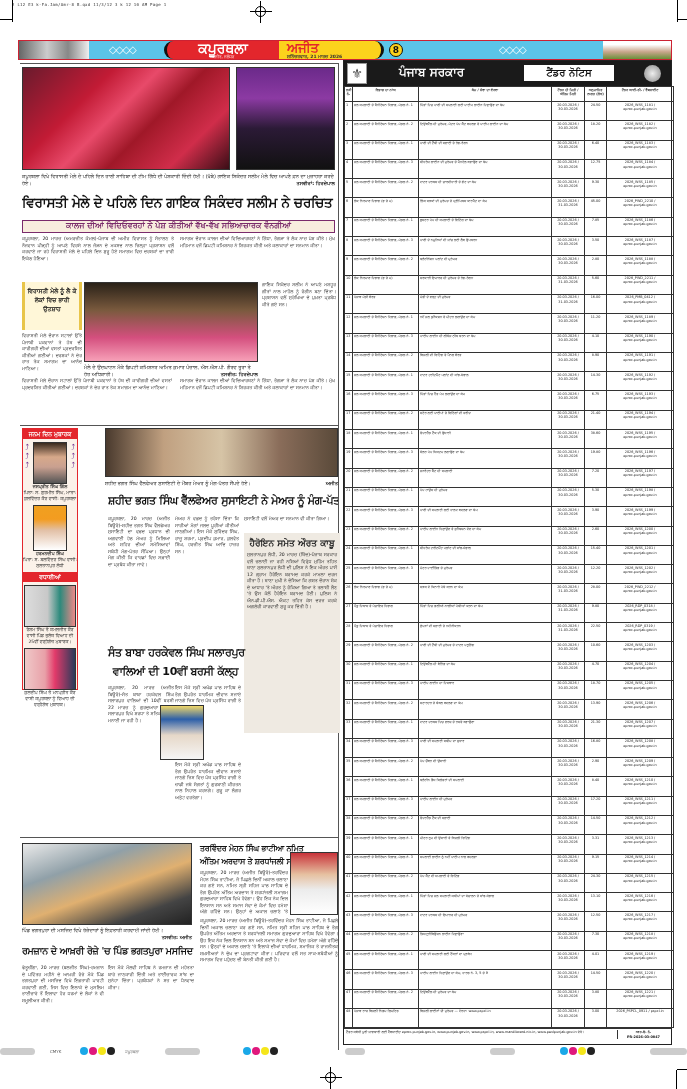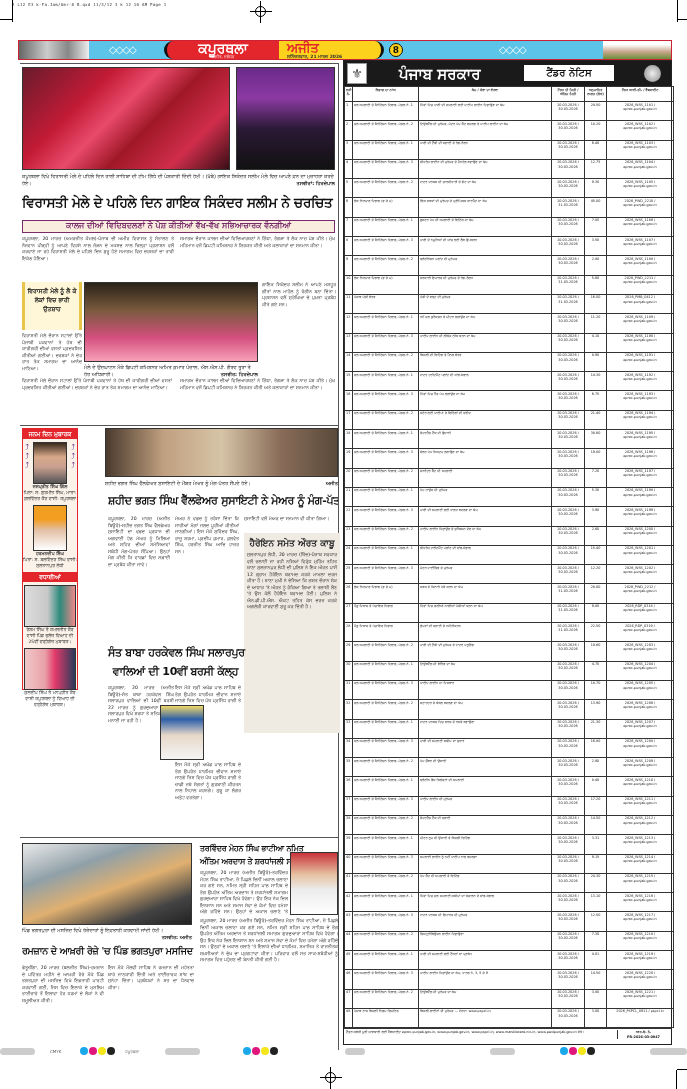--- a/index.html
+++ b/index.html
@@ -40,21 +40,21 @@
 .bday .face{margin:3px auto 0;border:1px solid #333}
 .bday .nm{font-size:4.5px;text-align:center;line-height:6px;color:#222}
 .bday .arrows{position:absolute;font-size:8px;color:#6b2a8a}
 
 .inset{position:absolute;left:244px;top:533px;width:96px;height:200px;background:#efeae2}
 .inset .h{font-size:9px;font-weight:bold;text-align:center;line-height:13px;color:#222;padding-top:4px}
 
 .tn{position:absolute;left:343px;top:60px;width:329px;height:985px;border:1px solid #222}
 .tn-head{height:25px;background:#1a1a1a;position:relative}
 .tn-head .emb{position:absolute;left:3px;top:2px;width:20px;height:21px;background:#fff;border:1px solid #999;font-size:13px;text-align:center;line-height:20px;color:#444}
-.tn-head .t1{position:absolute;left:55px;top:4px;color:#fff;font-size:15px;font-weight:bold}
+.tn-head .t1{position:absolute;left:55px;top:4px;color:#fff;font-size:12px;font-weight:bold}
 .tn-head .t2{position:absolute;left:180px;top:4px;width:90px;height:16px;background:#fff;color:#111;font-size:10px;font-weight:bold;text-align:center;line-height:16px}
 .tn-head .seal{position:absolute;right:10px;top:4px;width:17px;height:17px;border-radius:50%;background:radial-gradient(#eee,#888)}
 table.tt{width:100%;border-collapse:collapse;font-size:3.4px;line-height:4.2px;table-layout:fixed}
 table.tt th,table.tt td{border:.6px solid #333;padding:.5px 1px;vertical-align:top;color:#222;overflow:hidden}
 table.tt th{font-weight:bold;text-align:center;height:15px}
 table.tt td{height:19.3px}
 table.tt td.c{text-align:center}
 .tn-foot{font-size:3.4px;line-height:4.5px;padding:1px 2px;display:flex;border-top:.6px solid #333}
 .tn-foot .l{flex:1}
 .tn-foot .r{width:52px;text-align:center;border-left:.6px solid #333;font-weight:bold}
@@ -101,21 +101,21 @@
 <div class="vline" style="left:338px;top:63px;height:987px;background:#555"></div>
 <div style="position:absolute;left:20px;top:63px;width:318px;height:1px;background:#555"></div>
 
 <div class="photo ph-dance"></div>
 <div class="photo ph-singer"></div>
 <div class="cap" style="left:22px;top:173px;width:313px">
   <span>ਕਪੂਰਥਲਾ ਵਿਖੇ ਵਿਰਾਸਤੀ ਮੇਲੇ ਦੇ ਪਹਿਲੇ ਦਿਨ ਰਾਣੀ ਸਾਹਿਬਾ ਦੀ ਟੀਮ ਗਿੱਧੇ ਦੀ ਪੇਸ਼ਕਾਰੀ ਦਿੰਦੀ ਹੋਈ। (ਖੱਬੇ) ਗਾਇਕ ਸਿਕੰਦਰ ਸਲੀਮ ਮੇਲੇ ਵਿਚ ਆਪਣੇ ਫ਼ਨ ਦਾ ਮੁਜ਼ਾਹਰਾ ਕਰਦੇ ਹੋਏ।</span>
   <b style="float:right">ਤਸਵੀਰਾਂ: ਹਿਰਦੇਪਾਲ</b>
 </div>
 <div class="head" style="left:22px;top:190px;font-size:13.5px;line-height:24px;width:313px;overflow:hidden">ਵਿਰਾਸਤੀ ਮੇਲੇ ਦੇ ਪਹਿਲੇ ਦਿਨ ਗਾਇਕ ਸਿਕੰਦਰ ਸਲੀਮ ਨੇ ਚਰਚਿਤ ਗੀਤਾਂ ਨਾਲ ਕੀਤਾ ਦਰਸ਼ਕਾਂ ਦਾ ਮਨੋਰੰਜਨ</div>
-<div class="sub-box">ਕਾਲਜ ਦੀਆਂ ਵਿਦਿਬਦਲਣਾਂ ਨੇ ਪੇਸ਼ ਕੀਤੀਆਂ ਵੱਖ-ਵੱਖ ਸਭਿਆਚਾਰਕ ਵੰਨਗੀਆਂ</div>
+<div class="sub-box">ਕਾਲਜ ਦੀਆਂ ਵਿਦਿਓਵਰਹਾਂ ਨੇ ਪੇਸ਼ ਕੀਤੀਆਂ ਵੱਖ-ਵੱਖ ਸਭਿਆਚਾਰਕ ਵੰਨਗੀਆਂ</div>
 <div class="text-col" style="left:22px;top:236px;width:152px;height:44px">ਕਪੂਰਥਲਾ, 20 ਮਾਰਚ (ਅਮਰਜੀਤ ਕੋਮਲ)-ਪੰਜਾਬ ਦੀ ਅਮੀਰ ਵਿਰਾਸਤ ਨੂੰ ਸੰਭਾਲਣ ਤੇ ਨੌਜਵਾਨ ਪੀੜ੍ਹੀ ਨੂੰ ਆਪਣੇ ਵਿਰਸੇ ਨਾਲ ਜੋੜਨ ਦੇ ਮਕਸਦ ਨਾਲ ਜ਼ਿਲ੍ਹਾ ਪ੍ਰਸ਼ਾਸਨ ਵਲੋਂ ਕਰਵਾਏ ਜਾ ਰਹੇ ਵਿਰਾਸਤੀ ਮੇਲੇ ਦੇ ਪਹਿਲੇ ਦਿਨ ਸ਼ੁਰੂ ਹੋਏ ਸਮਾਗਮ ਵਿਚ ਦਰਸ਼ਕਾਂ ਦਾ ਭਾਰੀ ਇਕੱਠ ਹੋਇਆ।</div>
 <div class="text-col" style="left:180px;top:236px;width:155px;height:44px">ਸਮਾਗਮ ਦੌਰਾਨ ਕਾਲਜ ਦੀਆਂ ਵਿਦਿਆਰਥਣਾਂ ਨੇ ਗਿੱਧਾ, ਭੰਗੜਾ ਤੇ ਲੋਕ ਨਾਚ ਪੇਸ਼ ਕੀਤੇ। ਮੁੱਖ ਮਹਿਮਾਨ ਵਜੋਂ ਡਿਪਟੀ ਕਮਿਸ਼ਨਰ ਨੇ ਸ਼ਿਰਕਤ ਕੀਤੀ ਅਤੇ ਕਲਾਕਾਰਾਂ ਦਾ ਸਨਮਾਨ ਕੀਤਾ।</div>
 <div class="quote-box">ਵਿਰਾਸਤੀ ਮੇਲੇ ਨੂੰ ਲੈ ਕੇ ਲੋਕਾਂ ਵਿਚ ਭਾਰੀ ਉਤਸ਼ਾਹ</div>
 <div class="text-col" style="left:22px;top:333px;width:60px;height:42px">ਵਿਰਾਸਤੀ ਮੇਲੇ ਦੌਰਾਨ ਸਟਾਲਾਂ ਉੱਤੇ ਪੰਜਾਬੀ ਪਕਵਾਨਾਂ ਤੇ ਹੱਥ ਦੀ ਕਾਰੀਗਰੀ ਦੀਆਂ ਵਸਤਾਂ ਪ੍ਰਦਰਸ਼ਿਤ ਕੀਤੀਆਂ ਗਈਆਂ। ਦਰਸ਼ਕਾਂ ਨੇ ਦੇਰ ਰਾਤ ਤੱਕ ਸਮਾਗਮ ਦਾ ਆਨੰਦ ਮਾਣਿਆ।</div>
 <div class="photo ph-crowd"></div>
 <div class="cap" style="left:84px;top:364px;width:174px">
   <span>ਮੇਲੇ ਦੇ ਉਦਘਾਟਨ ਮੌਕੇ ਡਿਪਟੀ ਕਮਿਸ਼ਨਰ ਅਮਿਤ ਕੁਮਾਰ ਪੰਚਾਲ, ਐਸ.ਐਸ.ਪੀ. ਗੌਰਵ ਤੂਰਾ ਤੇ ਹੋਰ ਅਧਿਕਾਰੀ।</span>
   <b style="float:right">ਤਸਵੀਰ: ਹਿਰਦੇਪਾਲ</b>
 </div>
 <div class="text-col" style="left:262px;top:282px;width:74px;height:95px">ਗਾਇਕ ਸਿਕੰਦਰ ਸਲੀਮ ਨੇ ਆਪਣੇ ਮਸ਼ਹੂਰ ਗੀਤਾਂ ਨਾਲ ਮਾਹੌਲ ਨੂੰ ਰੰਗੀਨ ਬਣਾ ਦਿੱਤਾ। ਪ੍ਰਸ਼ਾਸਨ ਵਲੋਂ ਸੁਰੱਖਿਆ ਦੇ ਪੁਖ਼ਤਾ ਪ੍ਰਬੰਧ ਕੀਤੇ ਗਏ ਸਨ।</div>

